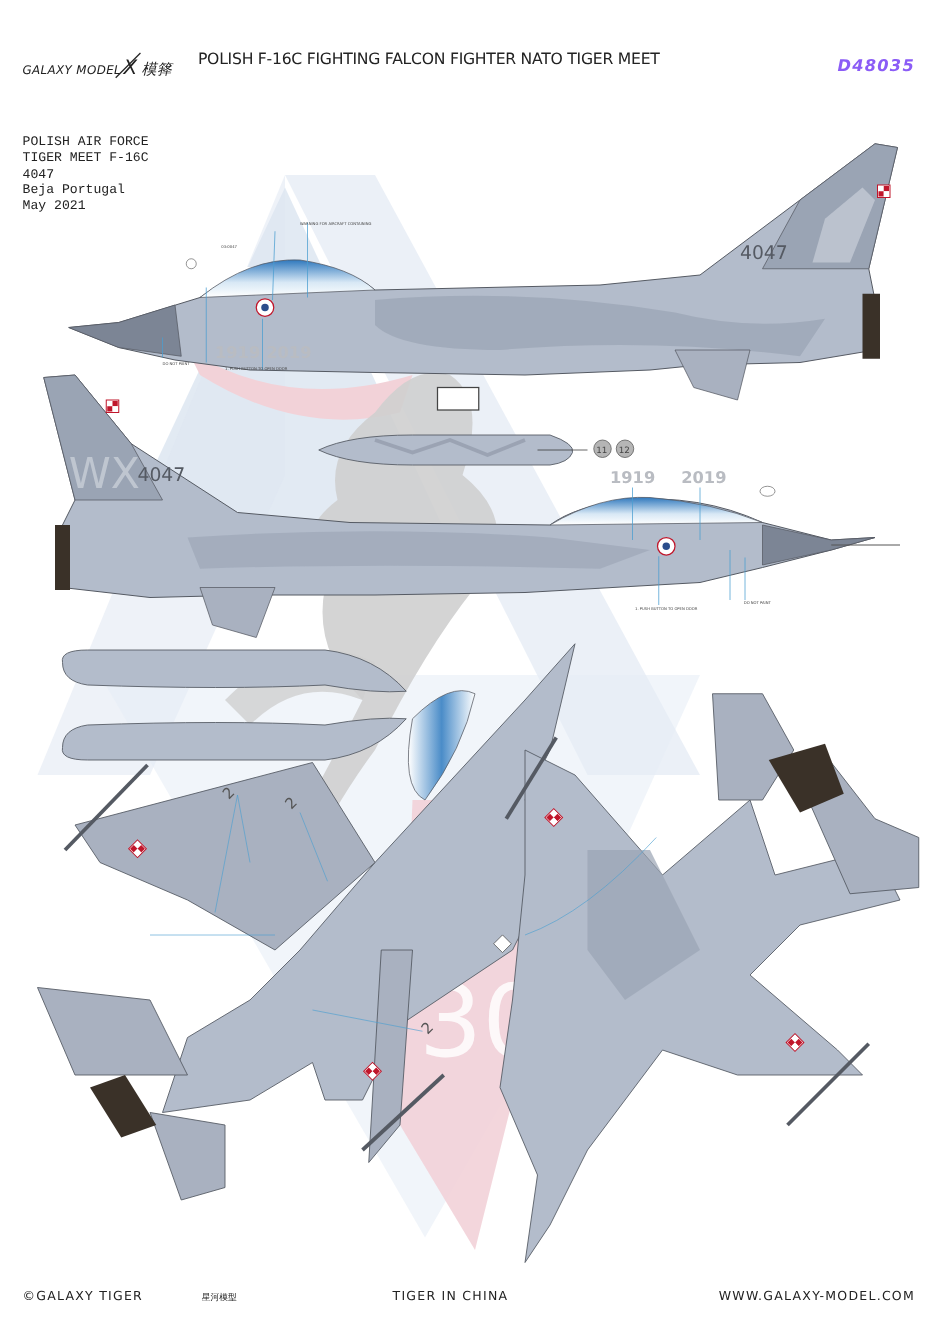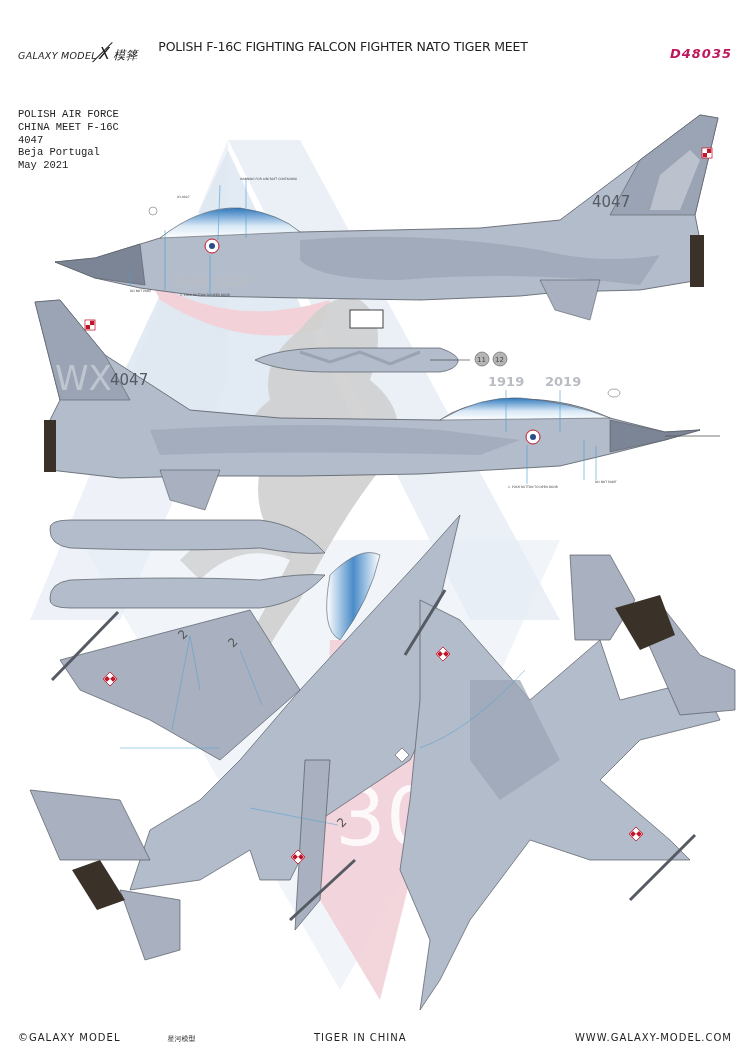--- a/index.html
+++ b/index.html
@@ -3,21 +3,21 @@
 <meta charset="utf-8">
 <style>
   html,body{margin:0;padding:0;background:#ffffff;}
   body{width:750px;height:1060px;position:relative;overflow:hidden;font-family:"Liberation Sans",sans-serif;color:#1a1a1a;}
   .abs{position:absolute;}
   .brand{left:18px;top:44px;font-family:"DejaVu Sans",sans-serif;font-style:italic;font-weight:normal;font-size:9.5px;letter-spacing:0.3px;color:#222;}
   .brand .x{font-size:16px;font-style:italic;margin-left:2px;}
   .brand .cn{font-size:12px;margin-left:3px;}
   .brand-slash{left:48px;top:42px;width:1px;height:28px;background:#222;transform:rotate(45deg);transform-origin:top left;left:112px;}
   .title{left:0;width:686px;top:38px;text-align:center;font-family:"DejaVu Sans",sans-serif;font-size:12.5px;line-height:17px;color:#222;letter-spacing:-0.2px;}
-  .code{right:18px;top:46px;font-family:"DejaVu Sans",sans-serif;font-weight:bold;font-style:italic;font-size:13px;letter-spacing:1px;color:#be185d;}
+  .code{right:18px;top:46px;font-family:"DejaVu Sans",sans-serif;font-weight:bold;font-style:italic;font-size:13px;letter-spacing:1px;color:#8b5cf6;}
   .info{left:18px;top:108px;font-family:Liberation Mono, monospace;font-size:10.5px;line-height:12.8px;color:#222;}
   .footer{top:1032px;font-family:"DejaVu Sans",sans-serif;font-size:10px;letter-spacing:1px;color:#222;}
   .f-left{left:18px;}
   .f-left .cn{font-size:7px;letter-spacing:0;margin-left:3px;padding-left:44px;}
   .f-mid{left:314px;}
   .f-right{right:18px;}
   svg{position:absolute;left:0;top:0;}
   .stencil{font-family:"DejaVu Sans",sans-serif;font-size:3px;fill:#444;}
   .yr{font-family:"DejaVu Sans",sans-serif;font-weight:bold;font-size:13px;fill:#b9bcc2;}
   .tailnum{font-family:"DejaVu Sans",sans-serif;font-size:15px;fill:#555a63;}
@@ -185,23 +185,23 @@
 <div class="abs brand-slash"></div>
 
 <div class="abs title">
   <div>POLISH F-16C FIGHTING FALCON FIGHTER NATO TIGER MEET</div>
 </div>
 
 <div class="abs code">D48035</div>
 
 <div class="abs info">
   <div>POLISH AIR FORCE</div>
-  <div>CHINA MEET F-16C</div>
+  <div>TIGER MEET F-16C</div>
   <div>4047</div>
   <div>Beja Portugal</div>
   <div>May 2021</div>
 </div>
 
 <div class="abs footer f-left">
-  <span>©GALAXY MODEL</span><span class="cn">星河模型</span>
+  <span>©GALAXY TIGER</span><span class="cn">星河模型</span>
 </div>
 <div class="abs footer f-mid">TIGER IN CHINA</div>
 <div class="abs footer f-right">WWW.GALAXY-MODEL.COM</div>
 
 </body></html>

